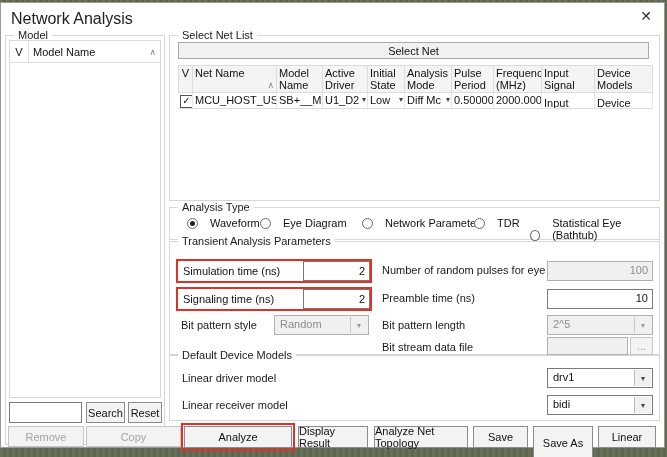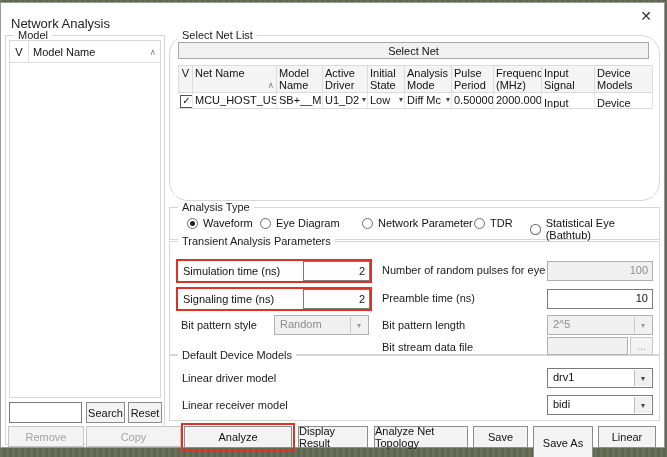--- a/index.html
+++ b/index.html
@@ -6,21 +6,21 @@
   body {
     width:667px; height:457px; overflow:hidden; position:relative;
     font-family:"Liberation Sans", sans-serif; font-size:11px; color:#111;
     background:repeating-linear-gradient(90deg,#68705a 0 3px,#5e664f 3px 6px);
   }
   .dialog {
     position:absolute; left:0; top:2px; width:665px; height:446px;
     background:#fff; border:1px solid #9a9a9a; box-sizing:border-box;
   }
   .titlebar { position:absolute; left:0; top:0; width:100%; height:28px; background:#fff; }
-  .titlebar .title { position:absolute; left:10px; top:13px; font-size:13px; color:#222; }
+  .titlebar .title { position:absolute; left:10px; top:7px; font-size:16px; color:#222; }
   .titlebar .close { position:absolute; right:12px; top:5px; font-size:14px; color:#333; cursor:default; }
   .group { position:absolute; border:1px solid #d6d6d6; background:#fff; box-sizing:border-box; }
   .glabel { position:absolute; top:-7px; left:8px; background:#fff; padding:0 4px; font-size:11px; color:#1a1a1a; white-space:nowrap; }
   
   .mlist { position:absolute; left:3px; top:4px; width:152px; height:358px; border:1px solid #d9d9d9; background:#fff; box-sizing:border-box; }
   .mlist-header { display:flex; height:21px; border-bottom:1px solid #dedede; background:#fff; }
   .mlist-header .vcell { width:18px; border-right:1px solid #dedede; display:flex; align-items:center; justify-content:center; }
   .mlist-header .ncell { flex:1; display:flex; align-items:center; padding:0 4px; }
   .sort { margin-left:auto; color:#8a8a8a; font-size:9px; }
   .btn { position:absolute; background:#f3f3f3; border:1px solid #8c8c8c; box-sizing:border-box;
@@ -39,21 +39,21 @@
                padding:1px 2px; font-size:11px; line-height:12px; overflow:hidden; position:relative; }
   .thead .hc:first-child { border-left:1px solid #dcdcdc; text-align:center; }
   .trow { position:absolute; left:3px; top:53px; width:475px; height:15px; display:flex; border-bottom:1px solid #dcdcdc; }
   .trow .dc { border-right:1px solid #e6e6e6; box-sizing:border-box; padding:1px 2px; white-space:nowrap; overflow:hidden; position:relative; }
   .trow .dc.low { padding-top:4px; }
   .c0{width:15px}.c1{width:84px}.c2{width:46px}.c3{width:45px}.c4{width:37px}
   .c5{width:47px}.c6{width:42px}.c7{width:48px}.c8{width:53px}.c9{width:58px}
   .cb { width:11px; height:11px; border:1px solid #555; background:#fff; font-size:10px; line-height:10px; text-align:center; margin:1px auto 0; }
   .mini-arrow { position:absolute; right:1px; top:2px; font-size:8px; color:#444; }
   
-  .radio-item { position:absolute; display:flex; align-items:center; gap:5px; }
+  .radio-item { position:absolute; display:flex; align-items:flex-end; gap:12px; }
   .radio { width:11px; height:11px; border:1px solid #6a6a6a; border-radius:50%; background:#fff; position:relative; box-sizing:border-box; }
   .radio.on::after { content:""; position:absolute; left:2px; top:2px; right:2px; bottom:2px; background:#222; border-radius:50%; }
   
   .flabel { position:absolute; white-space:nowrap; color:#1a1a1a;text-align:right; }
   .param-box { position:absolute; border:2px solid var(--highlight-red,#e03127); box-sizing:border-box;
                display:flex; align-items:stretch; background:#fff; }
   .param-box .plabel { flex:1; display:flex; align-items:center; padding-left:5px; white-space:nowrap; }
   .param-box .pinput { width:67px; border:1px solid #7a7a7a; box-sizing:border-box; background:#fff;
                        display:flex; align-items:center; justify-content:flex-end; padding-right:4px; }
   .combo { position:absolute; background:#fff; border:1px solid #7a7a7a; box-sizing:border-box;
@@ -86,21 +86,21 @@
         </div>
       </div>
     </div>
     <div class="tbox left" style="left:3px; top:366px; width:73px; height:21px;"></div>
     <div class="btn" style="left:80px; top:366px; width:39px; height:21px;">Search</div>
     <div class="btn" style="left:122px; top:366px; width:34px; height:21px;">Reset</div>
     <div class="btn disabled" style="left:2px; top:390px; width:76px; height:21px;">Remove</div>
     <div class="btn disabled" style="left:80px; top:390px; width:95px; height:21px;">Copy</div>
   </div>
 
-  <div class="group" style="left:168px; top:32px; width:491px; height:166px;border-radius:19px;">
+  <div class="group" style="left:168px; top:32px; width:491px; height:166px;">
     <span class="glabel">Select Net List</span>
     <div class="netarea">
       <div class="selnet-bar">Select Net</div>
       <div class="thead">
         <div class="hc c0">V</div>
         <div class="hc c1">
           <span>Net Name</span>
           <span class="sort" style="position:absolute; right:2px; bottom:1px;">∧</span>
         </div>
         <div class="hc c2">Model Name</div>

